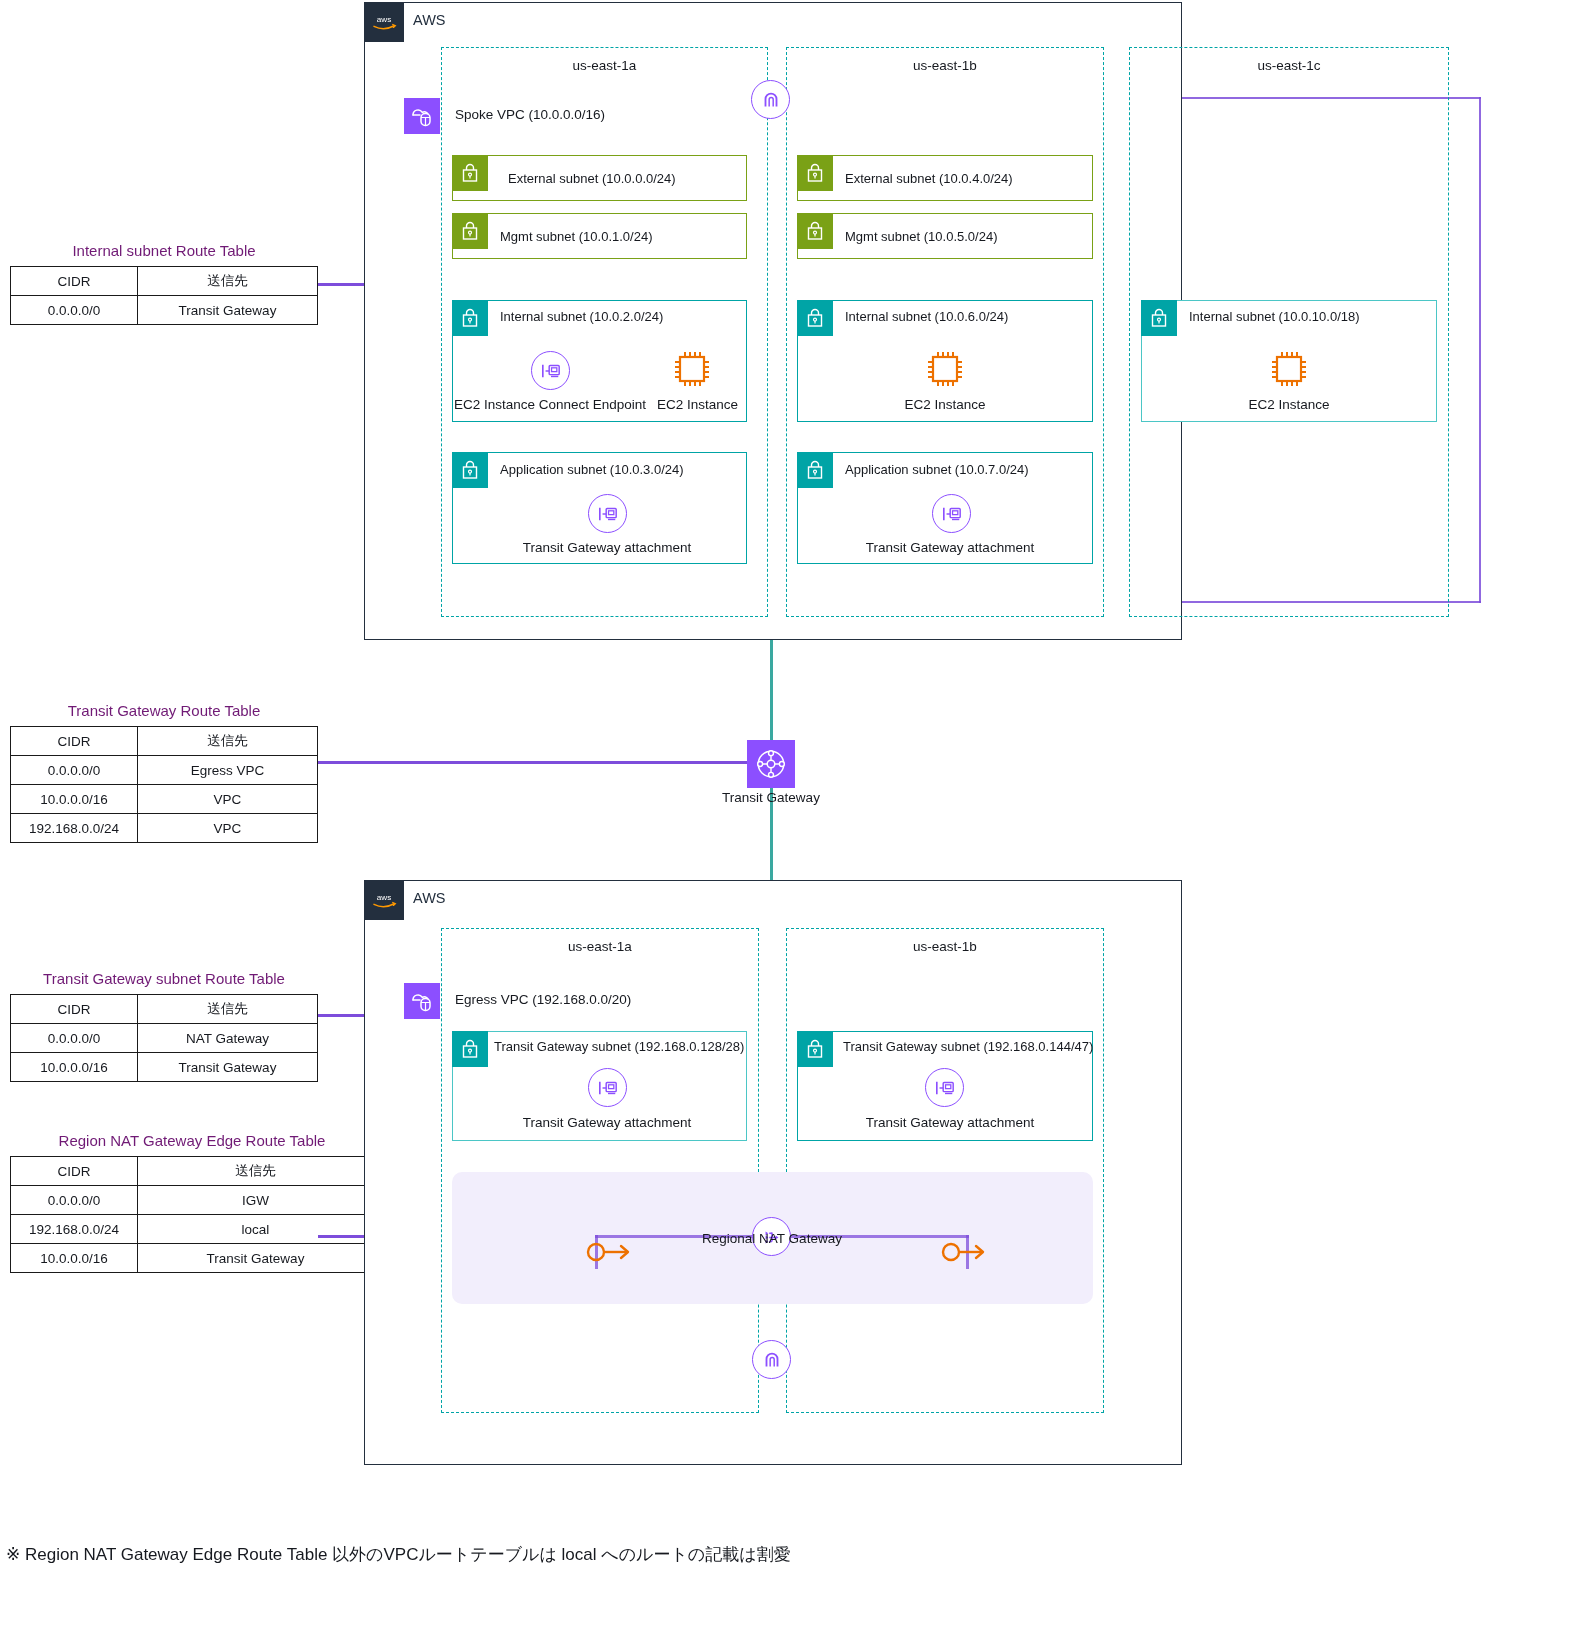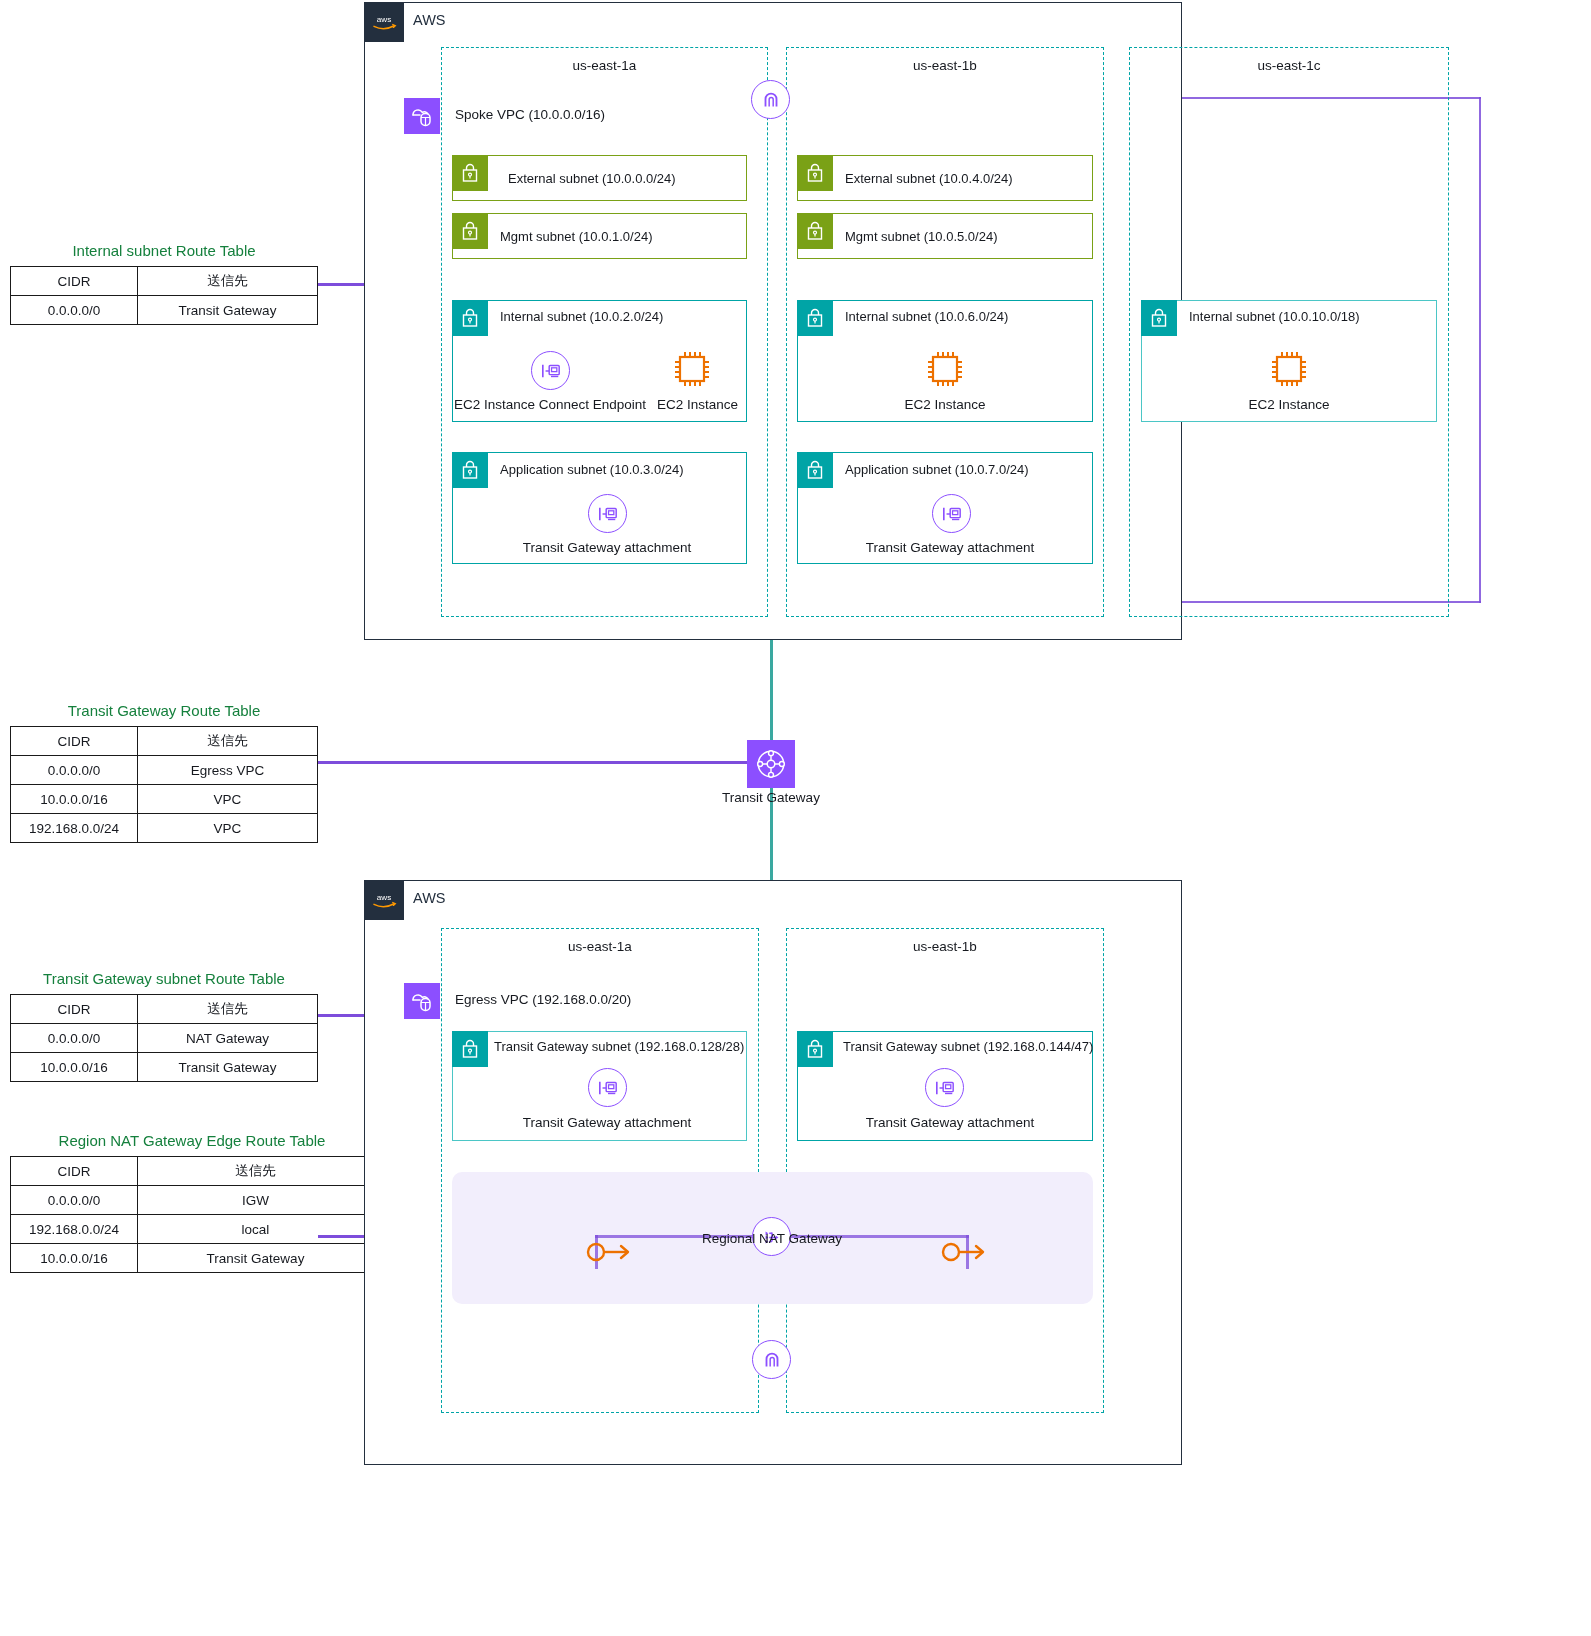--- a/index.html
+++ b/index.html
@@ -2,21 +2,21 @@
 <html><head>
 <meta charset="utf-8">
 <style>
   html,body{margin:0;padding:0;background:#ffffff;}
   body{font-family:"Liberation Sans","DejaVu Sans",sans-serif;color:#16191f;}
   #stage{position:relative;width:1591px;height:1636px;overflow:hidden;background:#fff;}
   .abs{position:absolute;box-sizing:border-box;}
   .txt{white-space:nowrap;}
 
   
-  .rt-title{font-size:15px;text-align:center;color:#15803d;}
+  .rt-title{font-size:15px;text-align:center;color:#701a75;}
   table.rt{border-collapse:collapse;width:100%;}
   table.rt td{border:1px solid #1a1a1a;font-size:13.5px;text-align:center;height:28px;padding:0 4px;color:#16191f;}
   table.rt td.c-cidr{width:118px;margin-left:37px;}
 
   
   .aws-frame{border:1.6px solid #232f3e;background:#fff;}
   .aws-badge{width:40px;height:40px;background:#232f3e;display:flex;align-items:center;justify-content:center;}
   .aws-label{font-size:14.5px;color:#232f3e;}
 
   
@@ -490,14 +490,15 @@
     </svg>
   </div>
 
   <div class="abs circle-icon" style="left:752px;top:1340px;width:39px;height:39px;">
     <svg width="22" height="22" viewBox="0 0 24 24" aria-hidden="true">
       <path d="M6 19 V11 a6 6 0 0 1 12 0 V19" stroke="#8c4fff" stroke-width="2" fill="none"></path>
       <path d="M10 19 V11.5 a2.2 2.2 0 0 1 4.4 0 V19" stroke="#8c4fff" stroke-width="1.6" fill="none"></path>
     </svg>
   </div>
 
+  <div class="abs footnote" style="left:6px;top:1543px;width:1560px;">※ Region NAT Gateway Edge Route Table 以外のVPCルートテーブルは local へのルートの記載は割愛</div>
 
 </div>
 
 </body></html>

